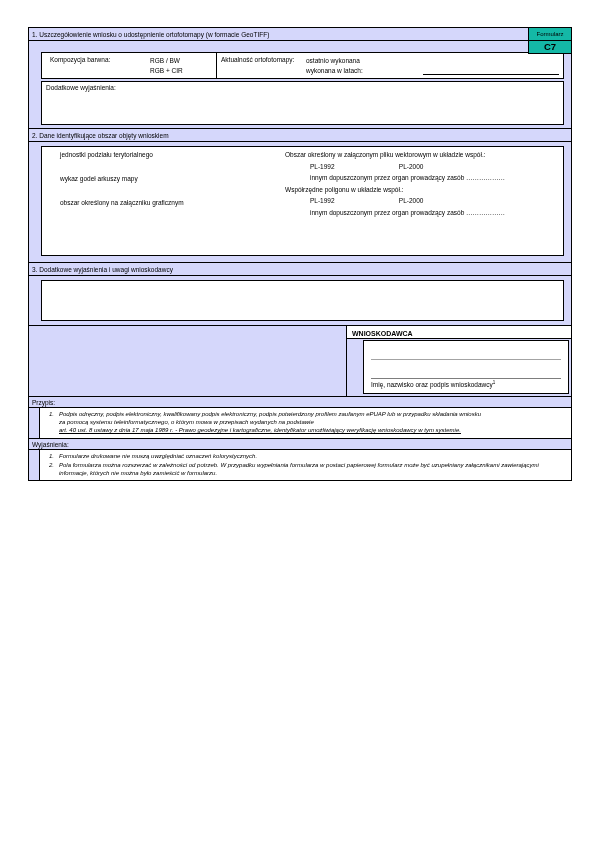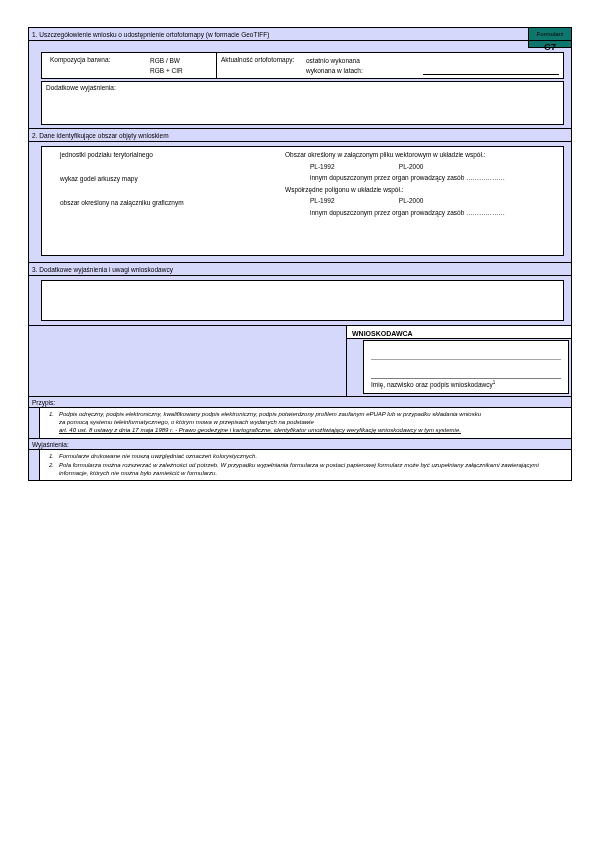--- a/index.html
+++ b/index.html
@@ -5,21 +5,21 @@
   * { box-sizing: border-box; margin: 0; padding: 0; }
   html, body { width: 600px; height: 849px; background: #ffffff; }
   body { font-family: "Liberation Sans", sans-serif; color: #000; position: relative; }
   .form-wrap { position: absolute; left: 28px; top: 28px; width: 544px; font-size: 6.5px; line-height: 1.15; }
 
   .sec { border: 1px solid #000; background: #d5d7fb; margin-top: -1px; position: relative; }
   .band { height: 13px; line-height: 11px; padding: 1px 3px; border-bottom: 1px solid #000; font-size: 6.5px; }
   .band-sm { height: 11px; line-height: 9px; padding: 1px 3px; border-bottom: 1px solid #000; font-size: 6.5px; background: #d5d7fb; }
 
   
-  .c7-box { position: absolute; top: 0; right: 0; width: 43px; height: 20px; background: #0f766e;
+  .c7-box { position: absolute; top: 0; right: 0; width: 43px; height: 26px; background: #14b8a6;
             border-left: 1px solid #000; border-bottom: 1px solid #000; text-align: center; z-index: 4; }
   .c7-word { height: 13px; line-height: 12px; font-size: 6px; border-bottom: 1px solid #000; }
   .c7-code { height: 12px; line-height: 12px; font-size: 9.5px; font-weight: bold; }
 
   .s1-content { padding: 11px 7px 3px 12px; }
   .tbl { background: #fff; border: 1px solid #000; display: flex; height: 27px; }
   .tbl-left { width: 175px; border-right: 1px solid #000; padding: 3px 4px 2px 8px; display: flex; }
   .tbl-left .lbl { width: 100px; }
   .tbl-right { flex: 1; padding: 3px 4px 2px 4px; display: flex; }
   .tbl-right .lbl { width: 85px; }

